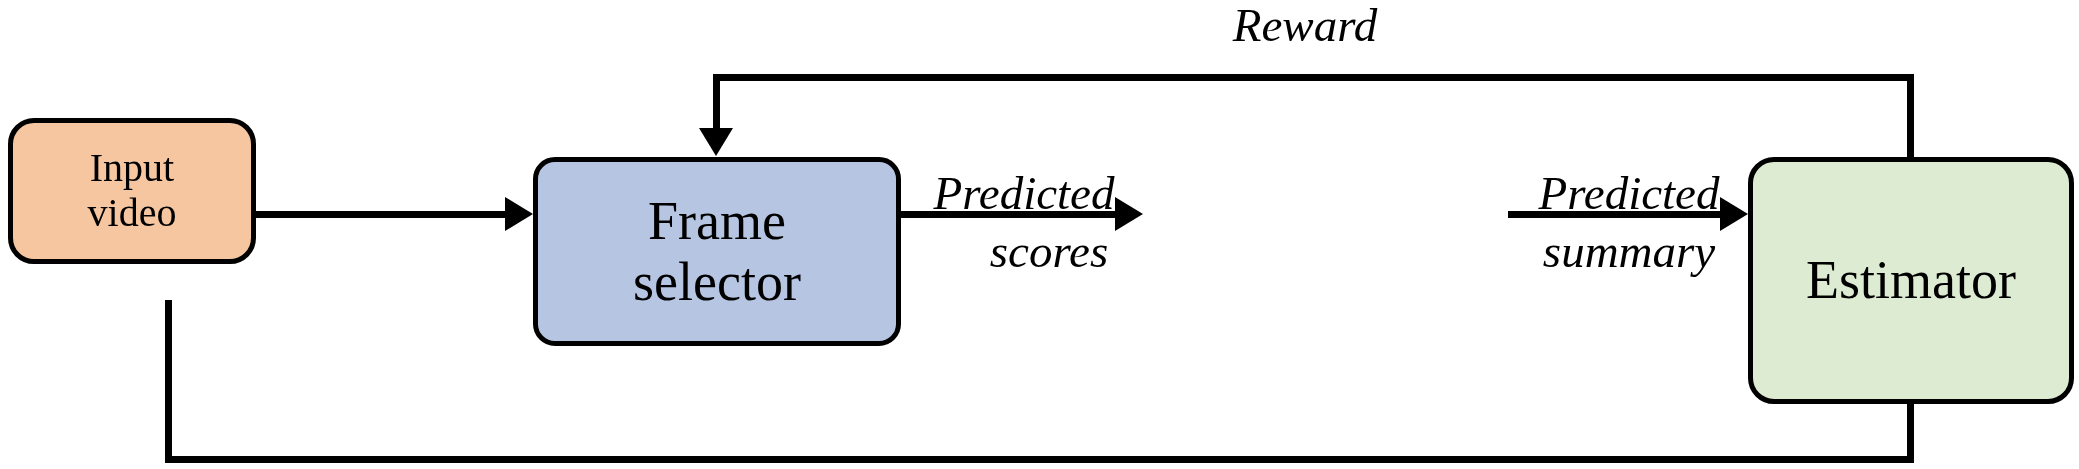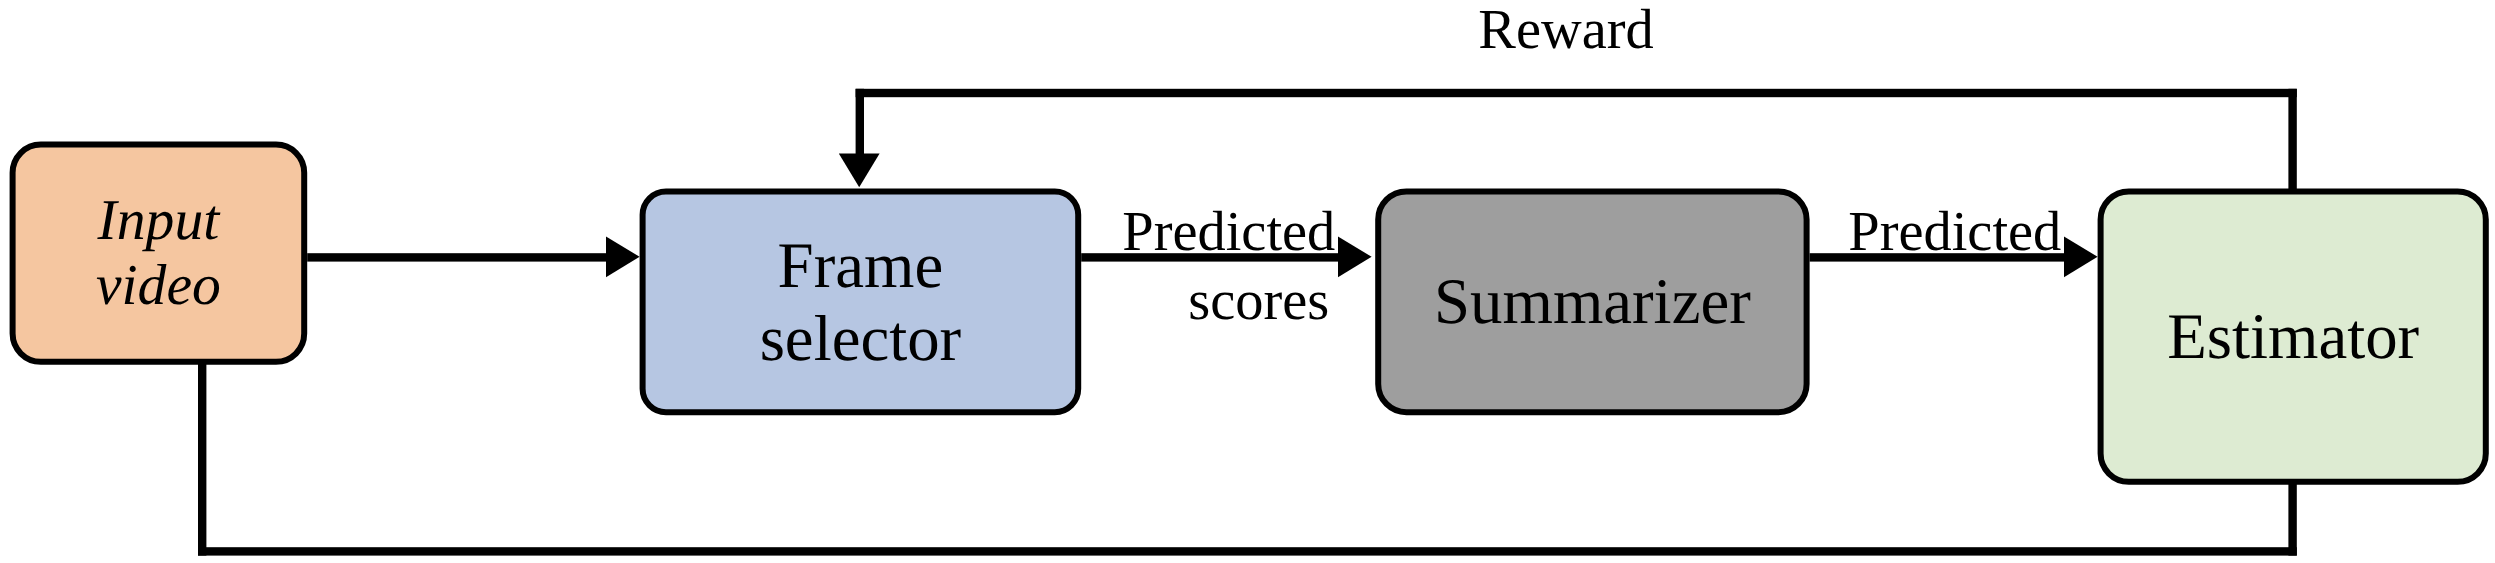--- a/index.html
+++ b/index.html
@@ -31,23 +31,22 @@
     z-index: 3;
   }
   .node-label {
     display: block;
     white-space: pre-line;
     padding: 0 6px;
   }
 
   
   #node-input-video {
-    left: 8px;  top: 118px;  width: 248px; height: 186px;
-    font-size: 48px;
-    font-style: italic;
+    left: 8px;  top: 118px;  width: 248px; height: 146px;
+    font-size: 40px;
   }
   #node-frame-selector {
     left: 533px; top: 157px; width: 368px; height: 189px;
     font-size: 54px;
   }
   #node-summarizer {
     left: 1146px; top: 157px; width: 362px; height: 189px;
     font-size: 54px;
   }
   #node-estimator {
@@ -90,20 +89,21 @@
     position: absolute;
     font-size: 47px;
     color: #000000;
     white-space: nowrap;
     z-index: 4;
     line-height: 1;
   }
   .edge-label.centered {
     text-align: center;
     transform: translateX(-50%);
+    font-style: italic;
   }
 
   #label-reward       { left: 1305px; top: 2px; }
   #label-pred-scores-1  { left: 1024px; top: 170px; }
   #label-pred-scores-2  { left: 1024px; top: 228px; margin-left: 25px; }
   #label-pred-summary-1 { left: 1629px; top: 170px; }
   #label-pred-summary-2 { left: 1629px; top: 228px; }
 </style>
 </head>
 <body>
@@ -132,28 +132,26 @@
   <div class="node" id="node-input-video" style="background:#f5c6a0;">
     <span class="node-label">Input
 video</span>
   </div>
 
   <div class="node" id="node-frame-selector" style="background:#b6c6e2;border-radius:22px;">
     <span class="node-label">Frame
 selector</span>
   </div>
 
-  <div class="node" id="node-summarizer" style="background:#9e9e9e;">
-    <span class="node-label">Summarizer</span>
-  </div>
 
   <div class="node" id="node-estimator" style="background:#ddebd2;">
     <span class="node-label">Estimator</span>
   </div>
 
   <div class="edge-label centered" id="label-reward">Reward</div>
 
   <div class="edge-label centered" id="label-pred-scores-1">Predicted</div>
   <div class="edge-label centered" id="label-pred-scores-2">scores</div>
 
   <div class="edge-label centered" id="label-pred-summary-1">Predicted</div>
+  <div class="edge-label centered" id="label-pred-summary-2">summary</div>
 
 </div>
 
 </body></html>

